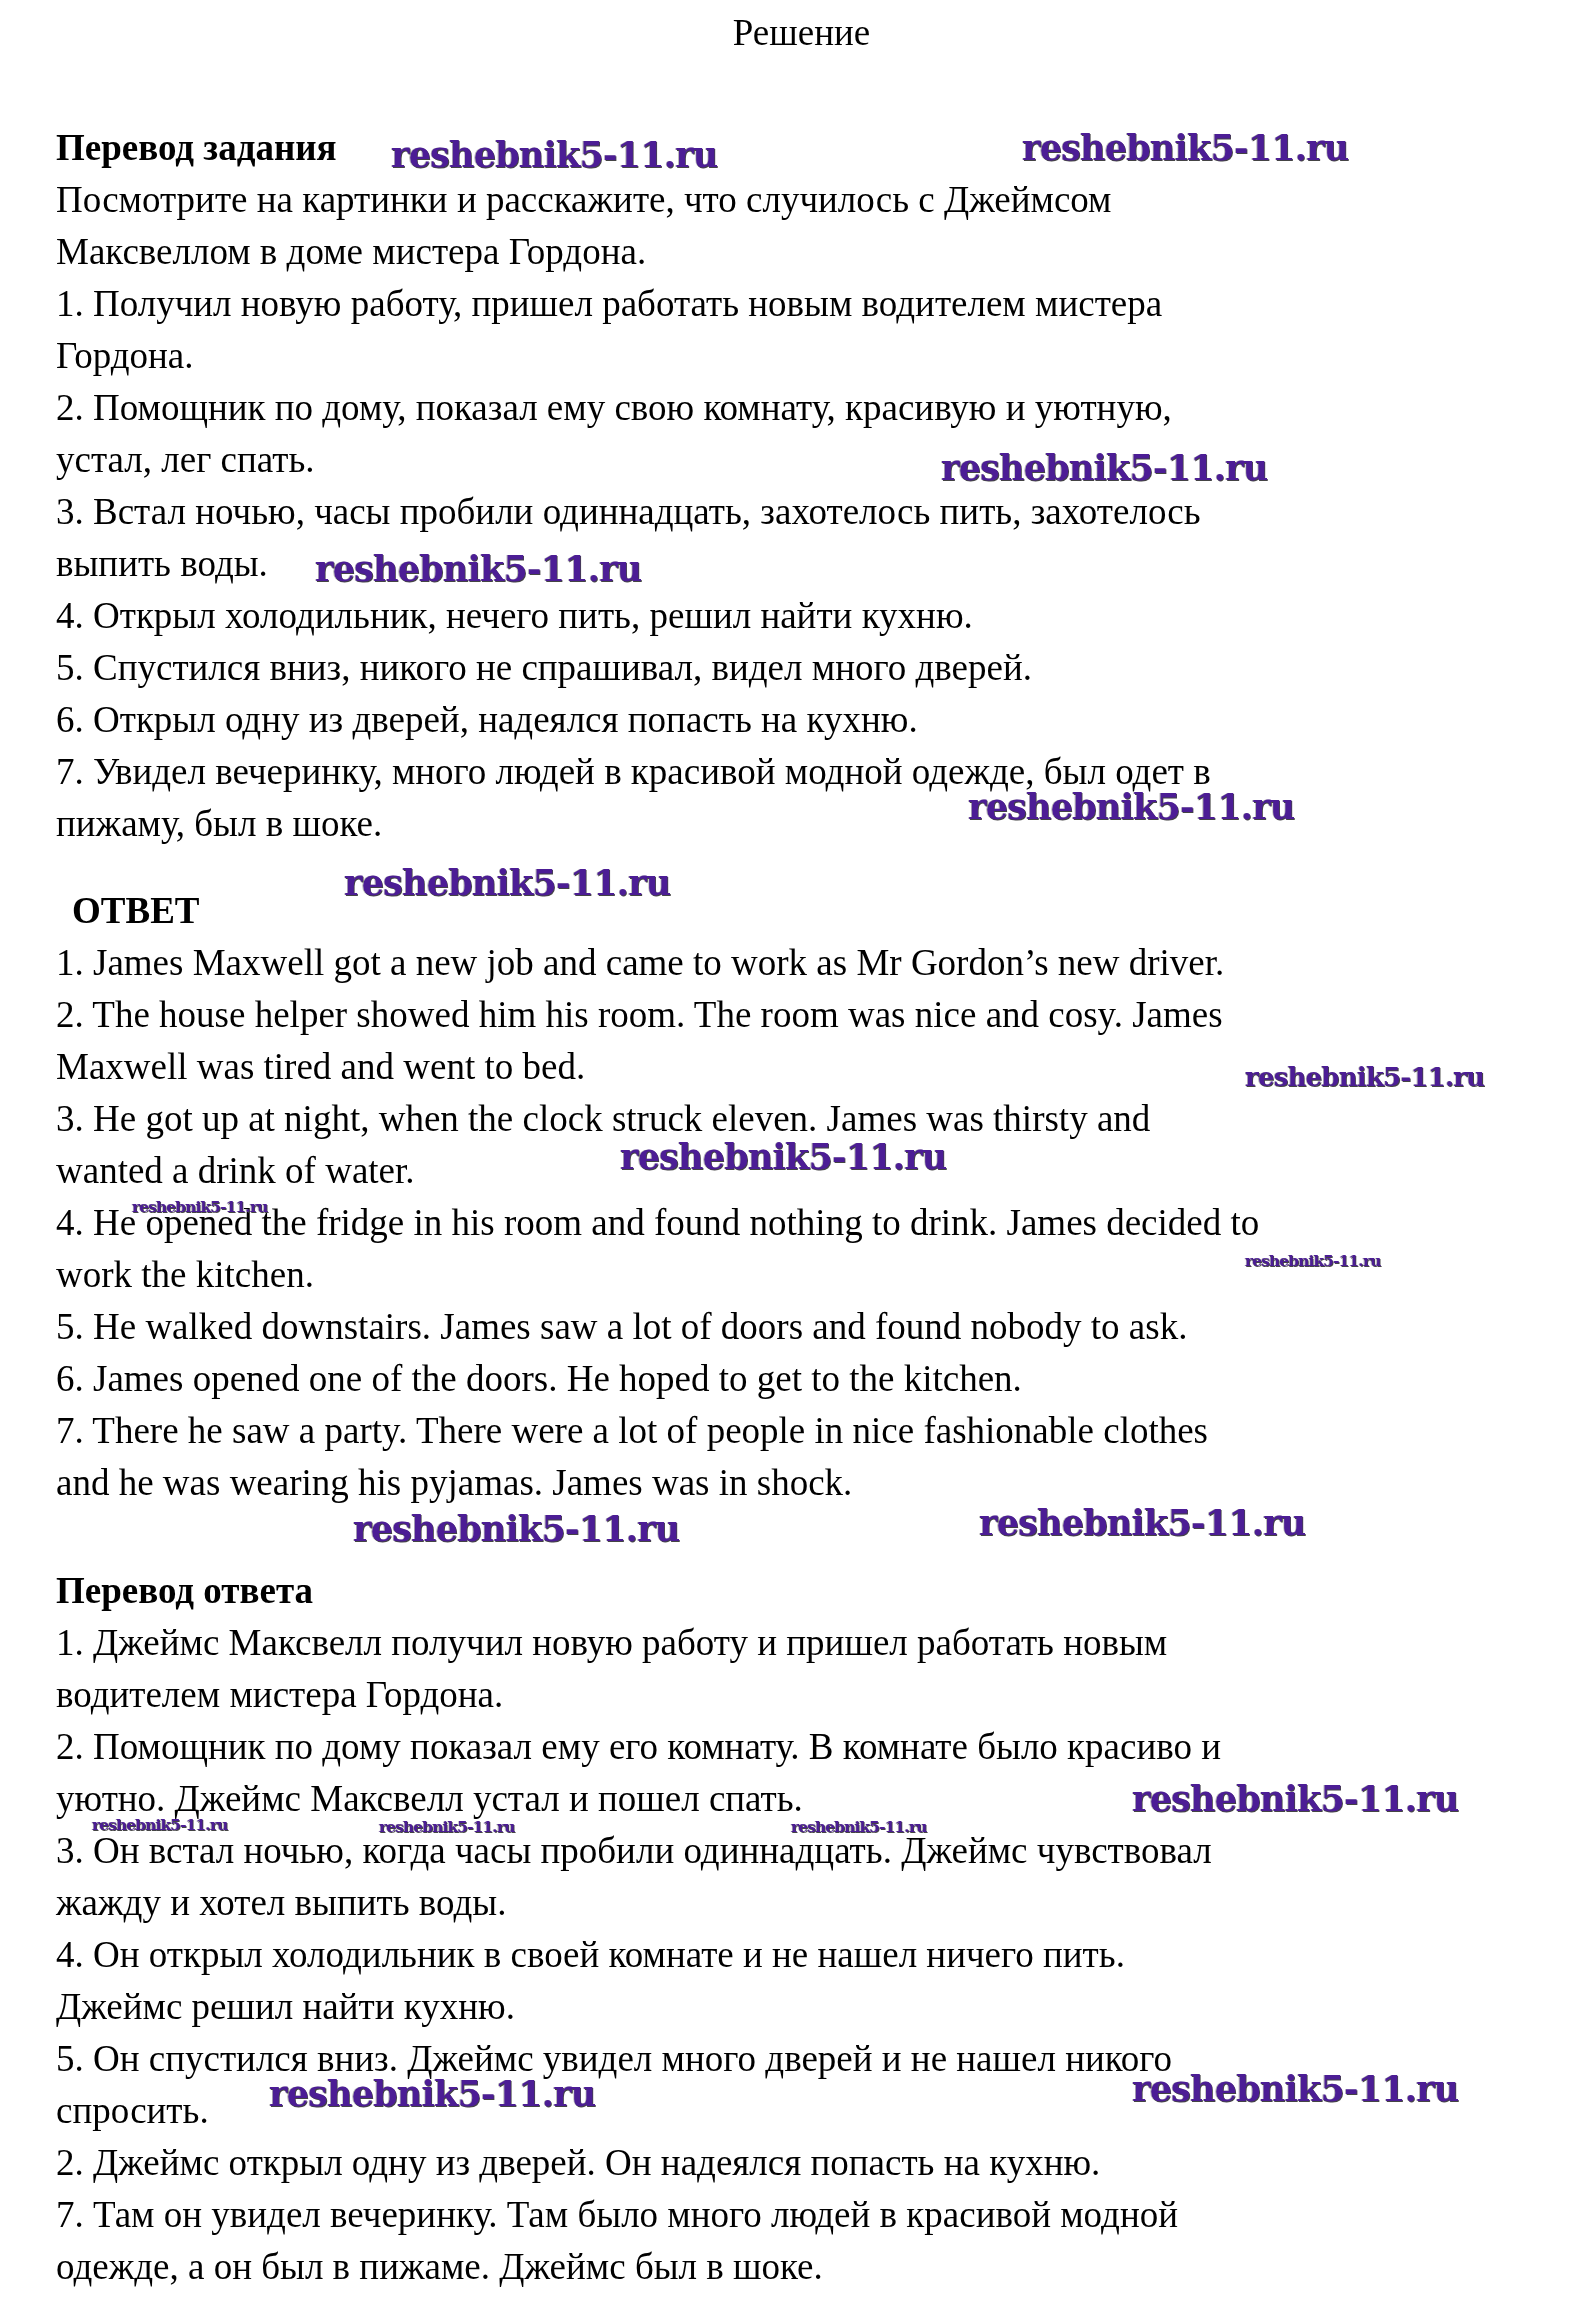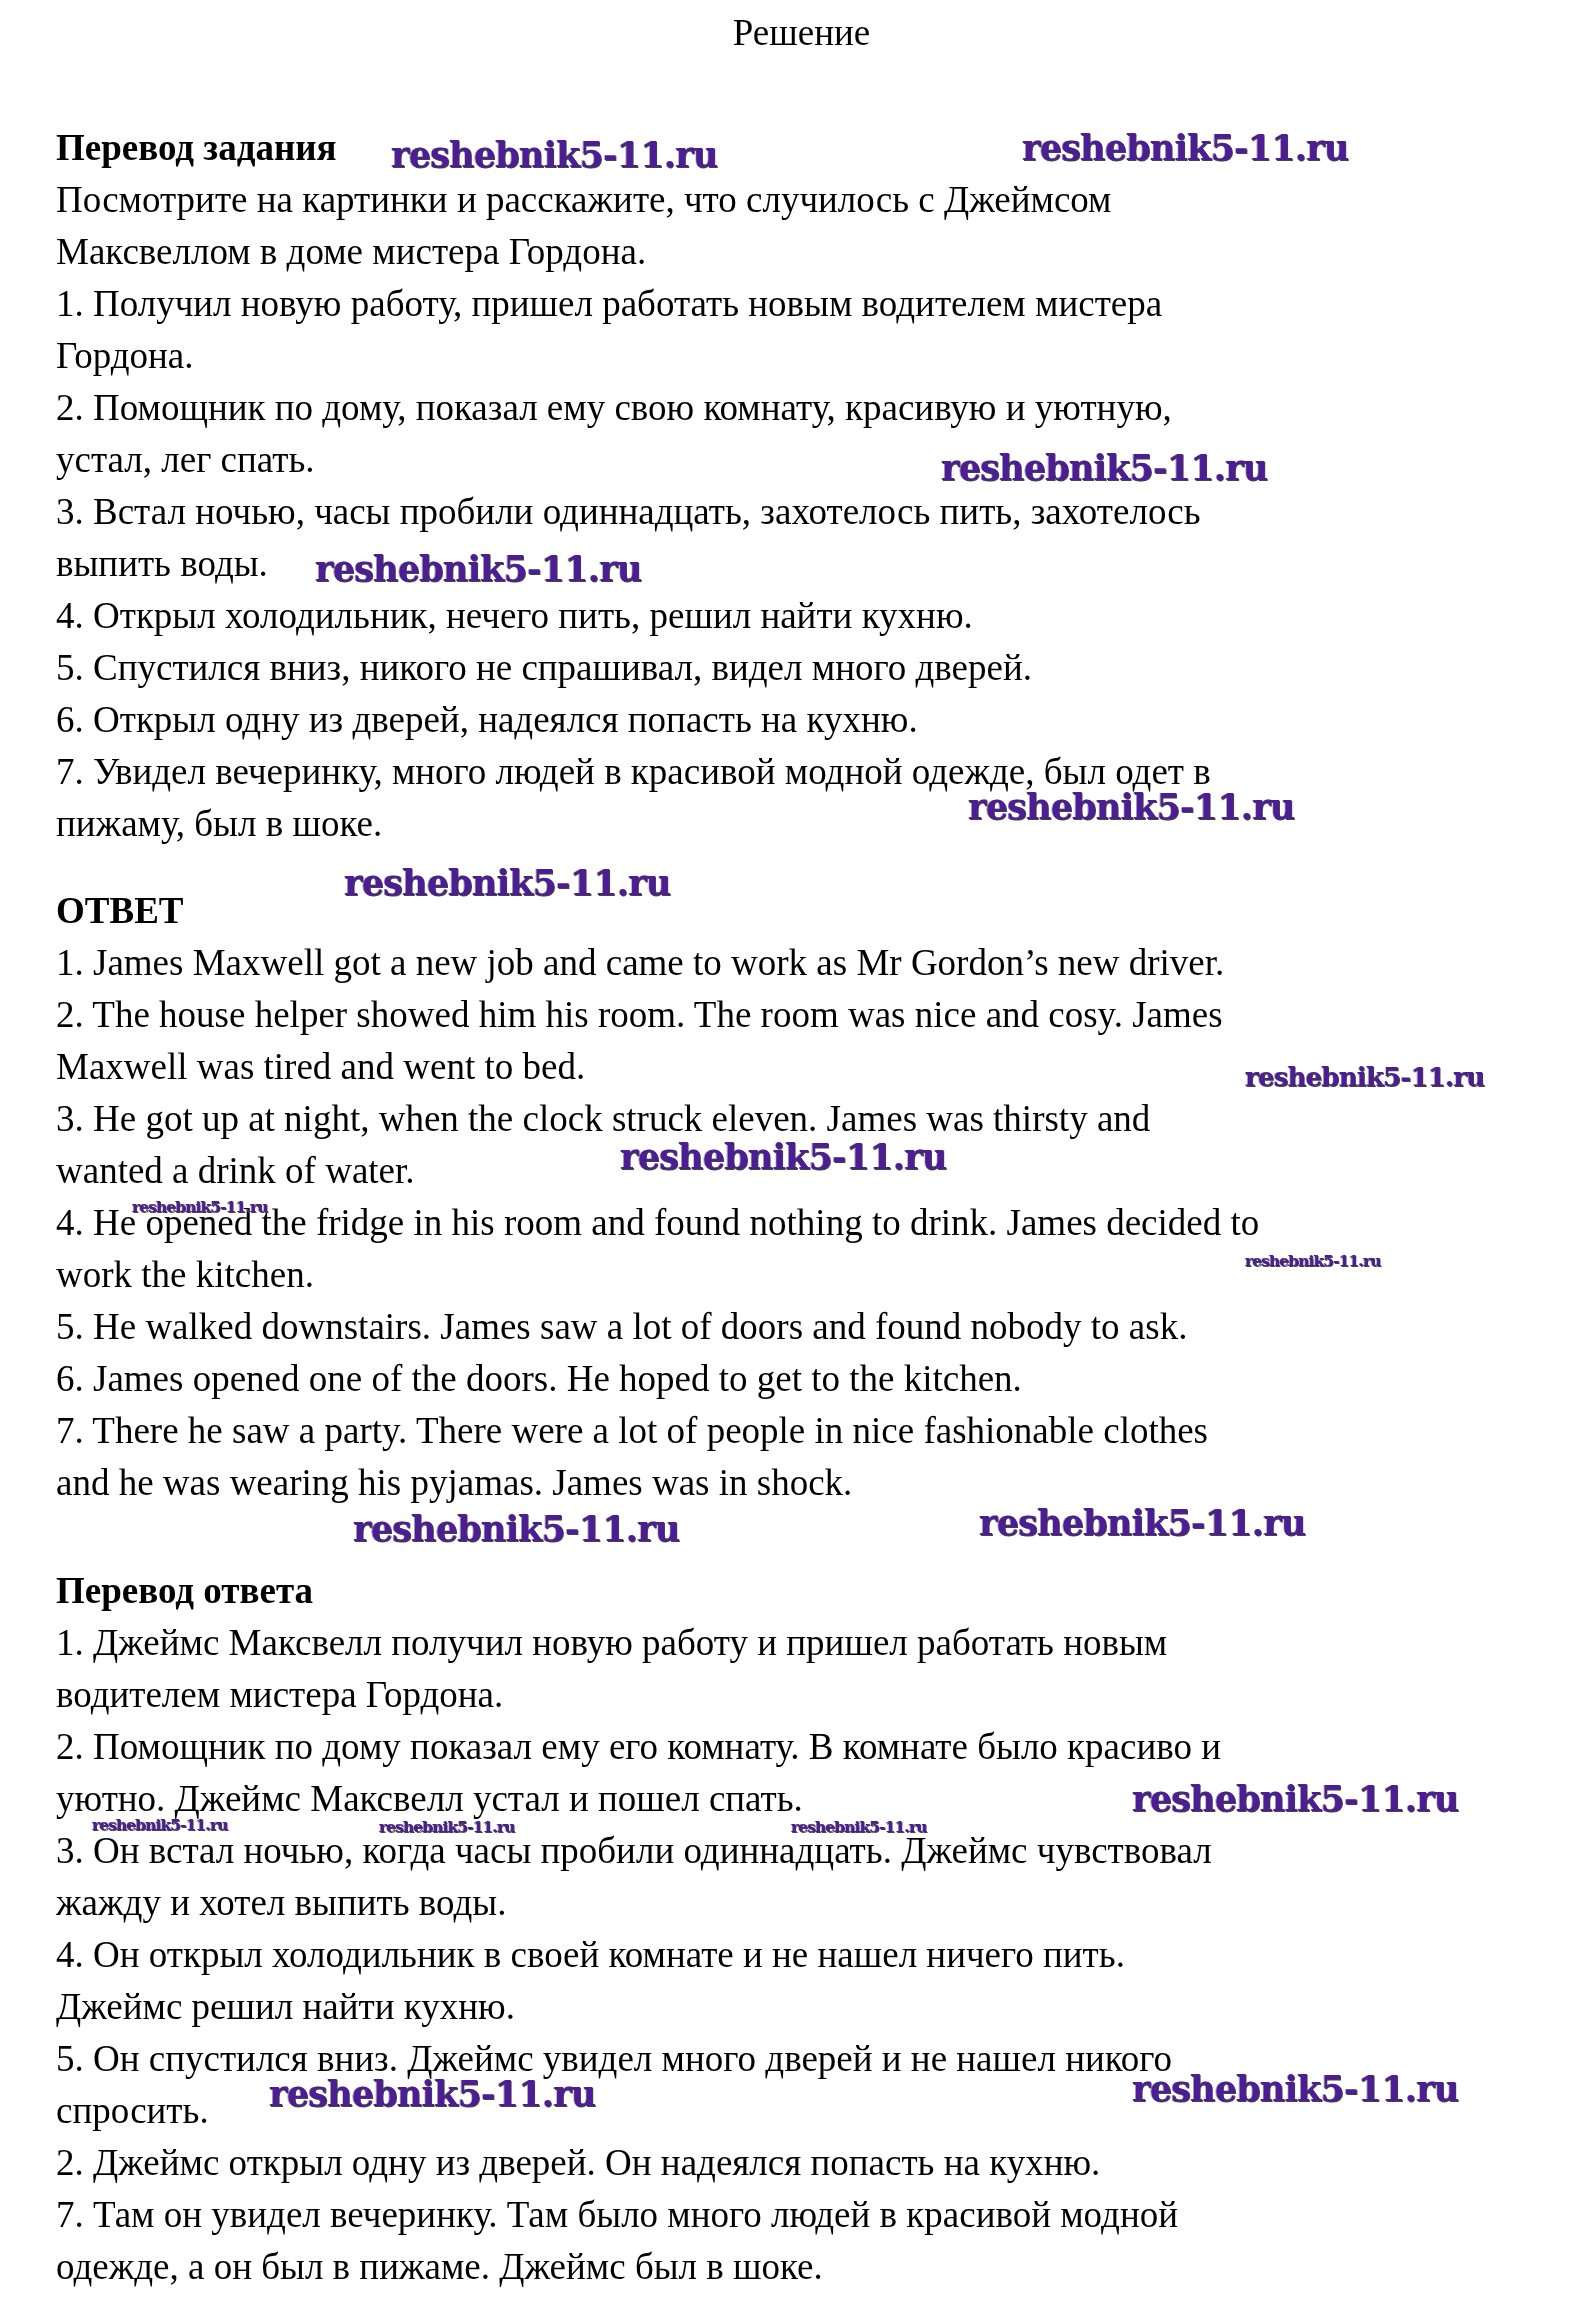--- a/index.html
+++ b/index.html
@@ -7,21 +7,21 @@
     width: 1571px; height: 2319px; position: relative; overflow: hidden;
     font-family: "Liberation Serif", serif; color: #000;
   }
   .page { position: absolute; left: 16px; top: 0; width: 1571px; height: 2148px; }
   .title {
     position: absolute; top: 10.7px; left: 0; width: 1571px; text-align: center;
     font-size: 37px;
   }
   .block { position: absolute; left: 40px; width: 1511px; font-size: 37px; line-height: 52px; }
   .heading-it { font-weight: bold; }
-  .heading-b { font-weight: bold; }
+  .heading-b { font-weight: bold; margin-left: 16px; }
   .line { white-space: nowrap; }
   .wm {
     position: absolute; font-family: "DejaVu Serif", serif; font-weight: bold;
     color: #4c1d95; letter-spacing: -0.8px; white-space: nowrap;
     text-shadow: 0.8px 0.8px 0 #444, -0.8px 0 0 #bbb;
   }
   .wm.big { font-size: 35px; }
   .wm.mid { font-size: 26px; }
   .wm.small { font-size: 15.3px; }
 </style>

